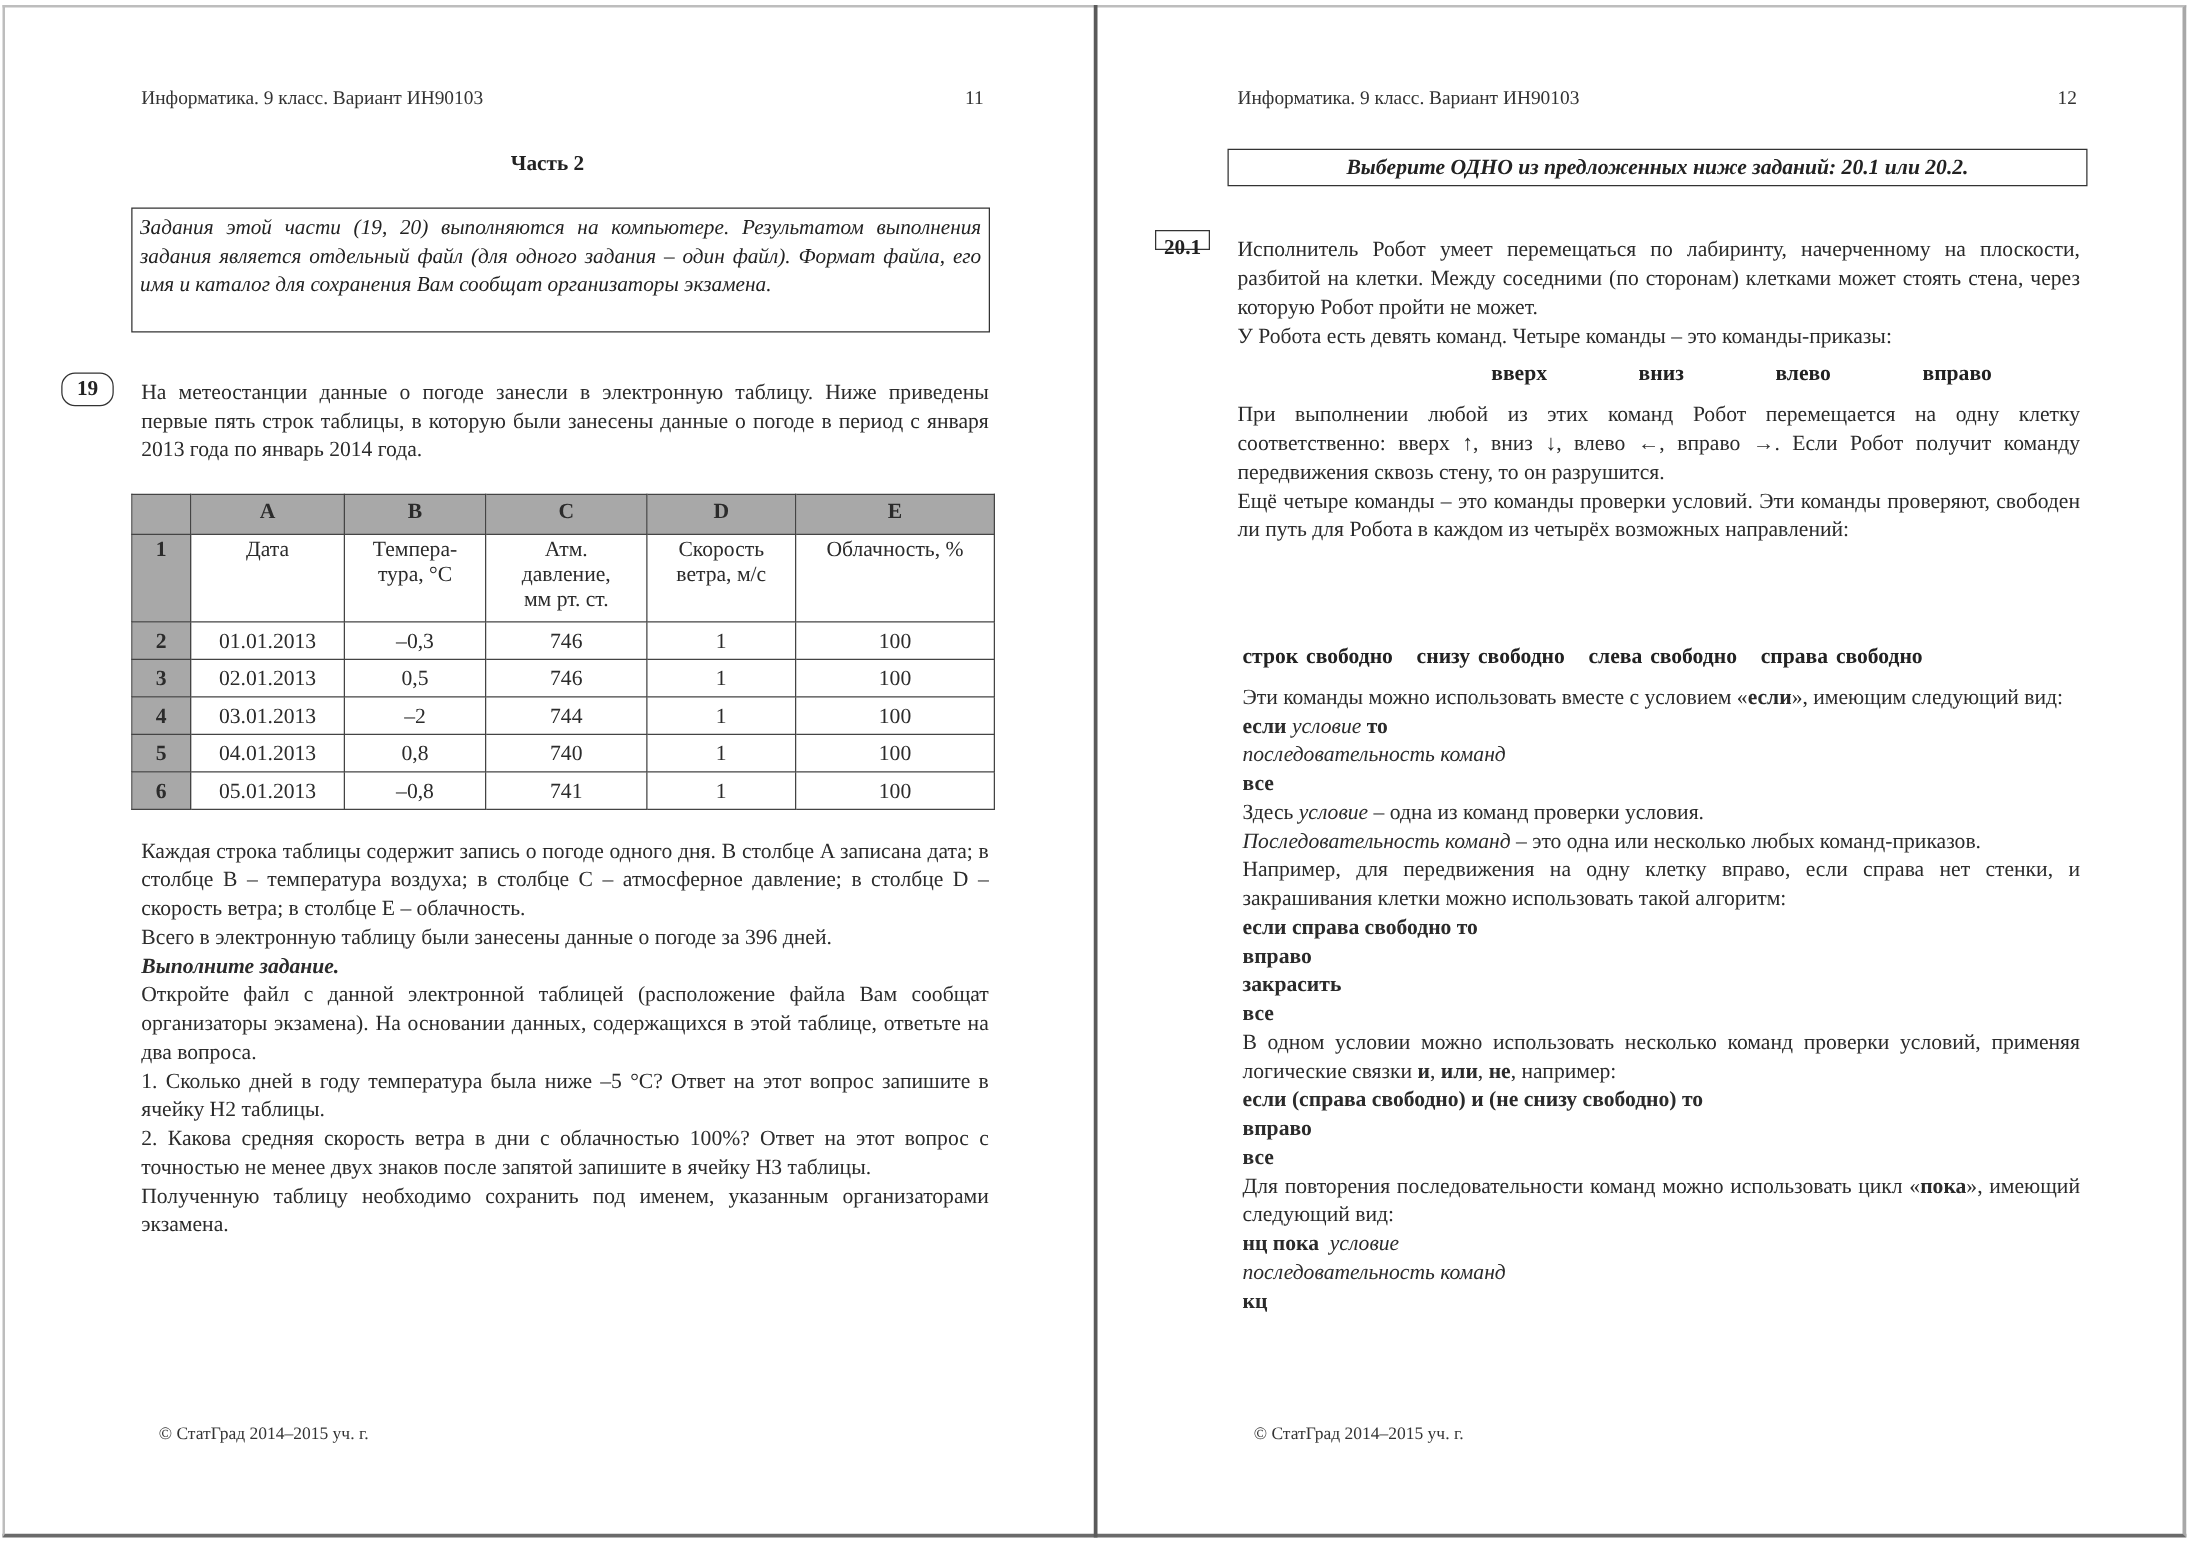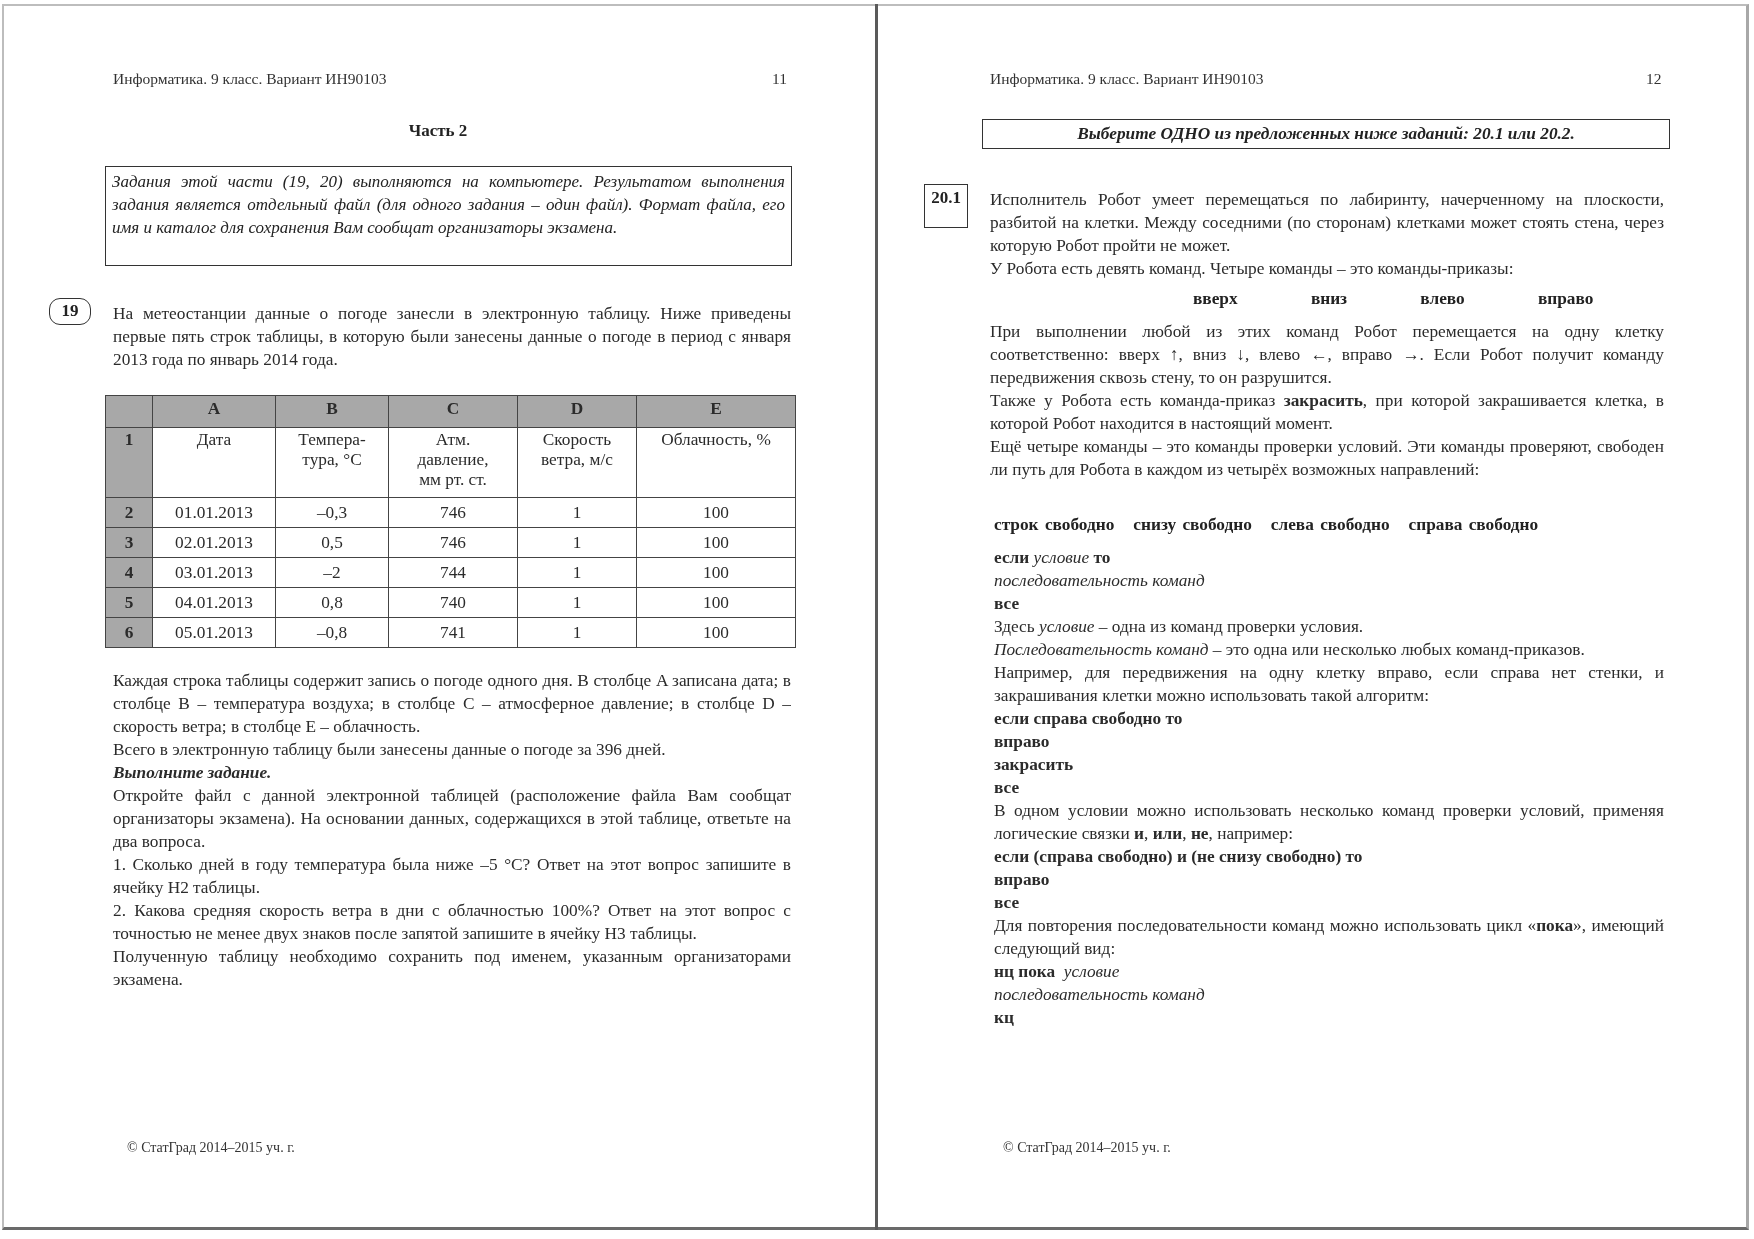--- a/index.html
+++ b/index.html
@@ -173,48 +173,48 @@
   <div class="footer" style="left:127px;">© СтатГрад 2014–2015 уч. г.</div>
 </div>
 
 <div class="page right">
   <div class="running-head" style="left:112px;">Информатика. 9 класс. Вариант ИН90103</div>
   <div class="page-num" style="left:768px;">12</div>
 </div>
 
 <div class="choose-box">Выберите ОДНО из предложенных ниже заданий: 20.1 или 20.2.</div>
 
-<div class="task-badge" style="left:924px; top:184px; width:44px; height:44px; line-height:25px;">20.1</div>
+<div class="task-badge" style="left:924px; top:184px; width:44px; height:16px; line-height:25px;">20.1</div>
 
 <div class="para" style="left:990px; top:188px; width:674px;">
   <p>Исполнитель Робот умеет перемещаться по лабиринту, начерченному на плоскости, разбитой на клетки. Между соседними (по сторонам) клетками может стоять стена, через которую Робот пройти не может.</p>
   <p>У Робота есть девять команд. Четыре команды – это команды-приказы:</p>
 </div>
 
 <div class="cmd-row" style="left:1193px; top:289px; word-spacing:14px;">
   <span>вверх</span>&nbsp;&nbsp;&nbsp;
   <span>вниз</span>&nbsp;&nbsp;&nbsp;
   <span>влево</span>&nbsp;&nbsp;&nbsp;
   <span>вправо</span>
 </div>
 
 <div class="para" style="left:990px; top:320px; width:674px;">
   <p>При выполнении любой из этих команд Робот перемещается на одну клетку соответственно: вверх ↑, вниз ↓, влево ←, вправо →. Если Робот получит команду передвижения сквозь стену, то он разрушится.</p>
-  <p><span>Также у Робота есть команда-приказ </span><span class="b">закрасить</span><span>, при которой закрашивается клетка, в которой Робот находится в настоящий момент.</span></p>
   <p>Ещё четыре команды – это команды проверки условий. Эти команды проверяют, свободен ли путь для Робота в каждом из четырёх возможных направлений:</p>
 </div>
 
 <div class="cmd-row" style="left:994px; top:515px;">
   <span>строк свободно</span>&nbsp;&nbsp;
   <span>снизу свободно</span>&nbsp;&nbsp;
   <span>слева свободно</span>&nbsp;&nbsp;
   <span>справа свободно</span>
 </div>
 
 <div class="para" style="left:994px; top:546px; width:670px;">
+  <p><span>Эти команды можно использовать вместе с условием «</span><span class="b">если</span><span>», имеющим следующий вид:</span></p>
   <p><span class="b">если</span> <span class="i">условие</span> <span class="b">то</span></p>
   <p class="i">последовательность команд</p>
   <p class="b">все</p>
   <p><span>Здесь </span><span class="i">условие</span><span> – одна из команд проверки условия.</span></p>
   <p><span class="i">Последовательность команд</span><span> – это одна или несколько любых команд-приказов.</span></p>
   <p>Например, для передвижения на одну клетку вправо, если справа нет стенки, и закрашивания клетки можно использовать такой алгоритм:</p>
   <p class="b">если справа свободно то</p>
   <p class="b">вправо</p>
   <p class="b">закрасить</p>
   <p class="b">все</p>

